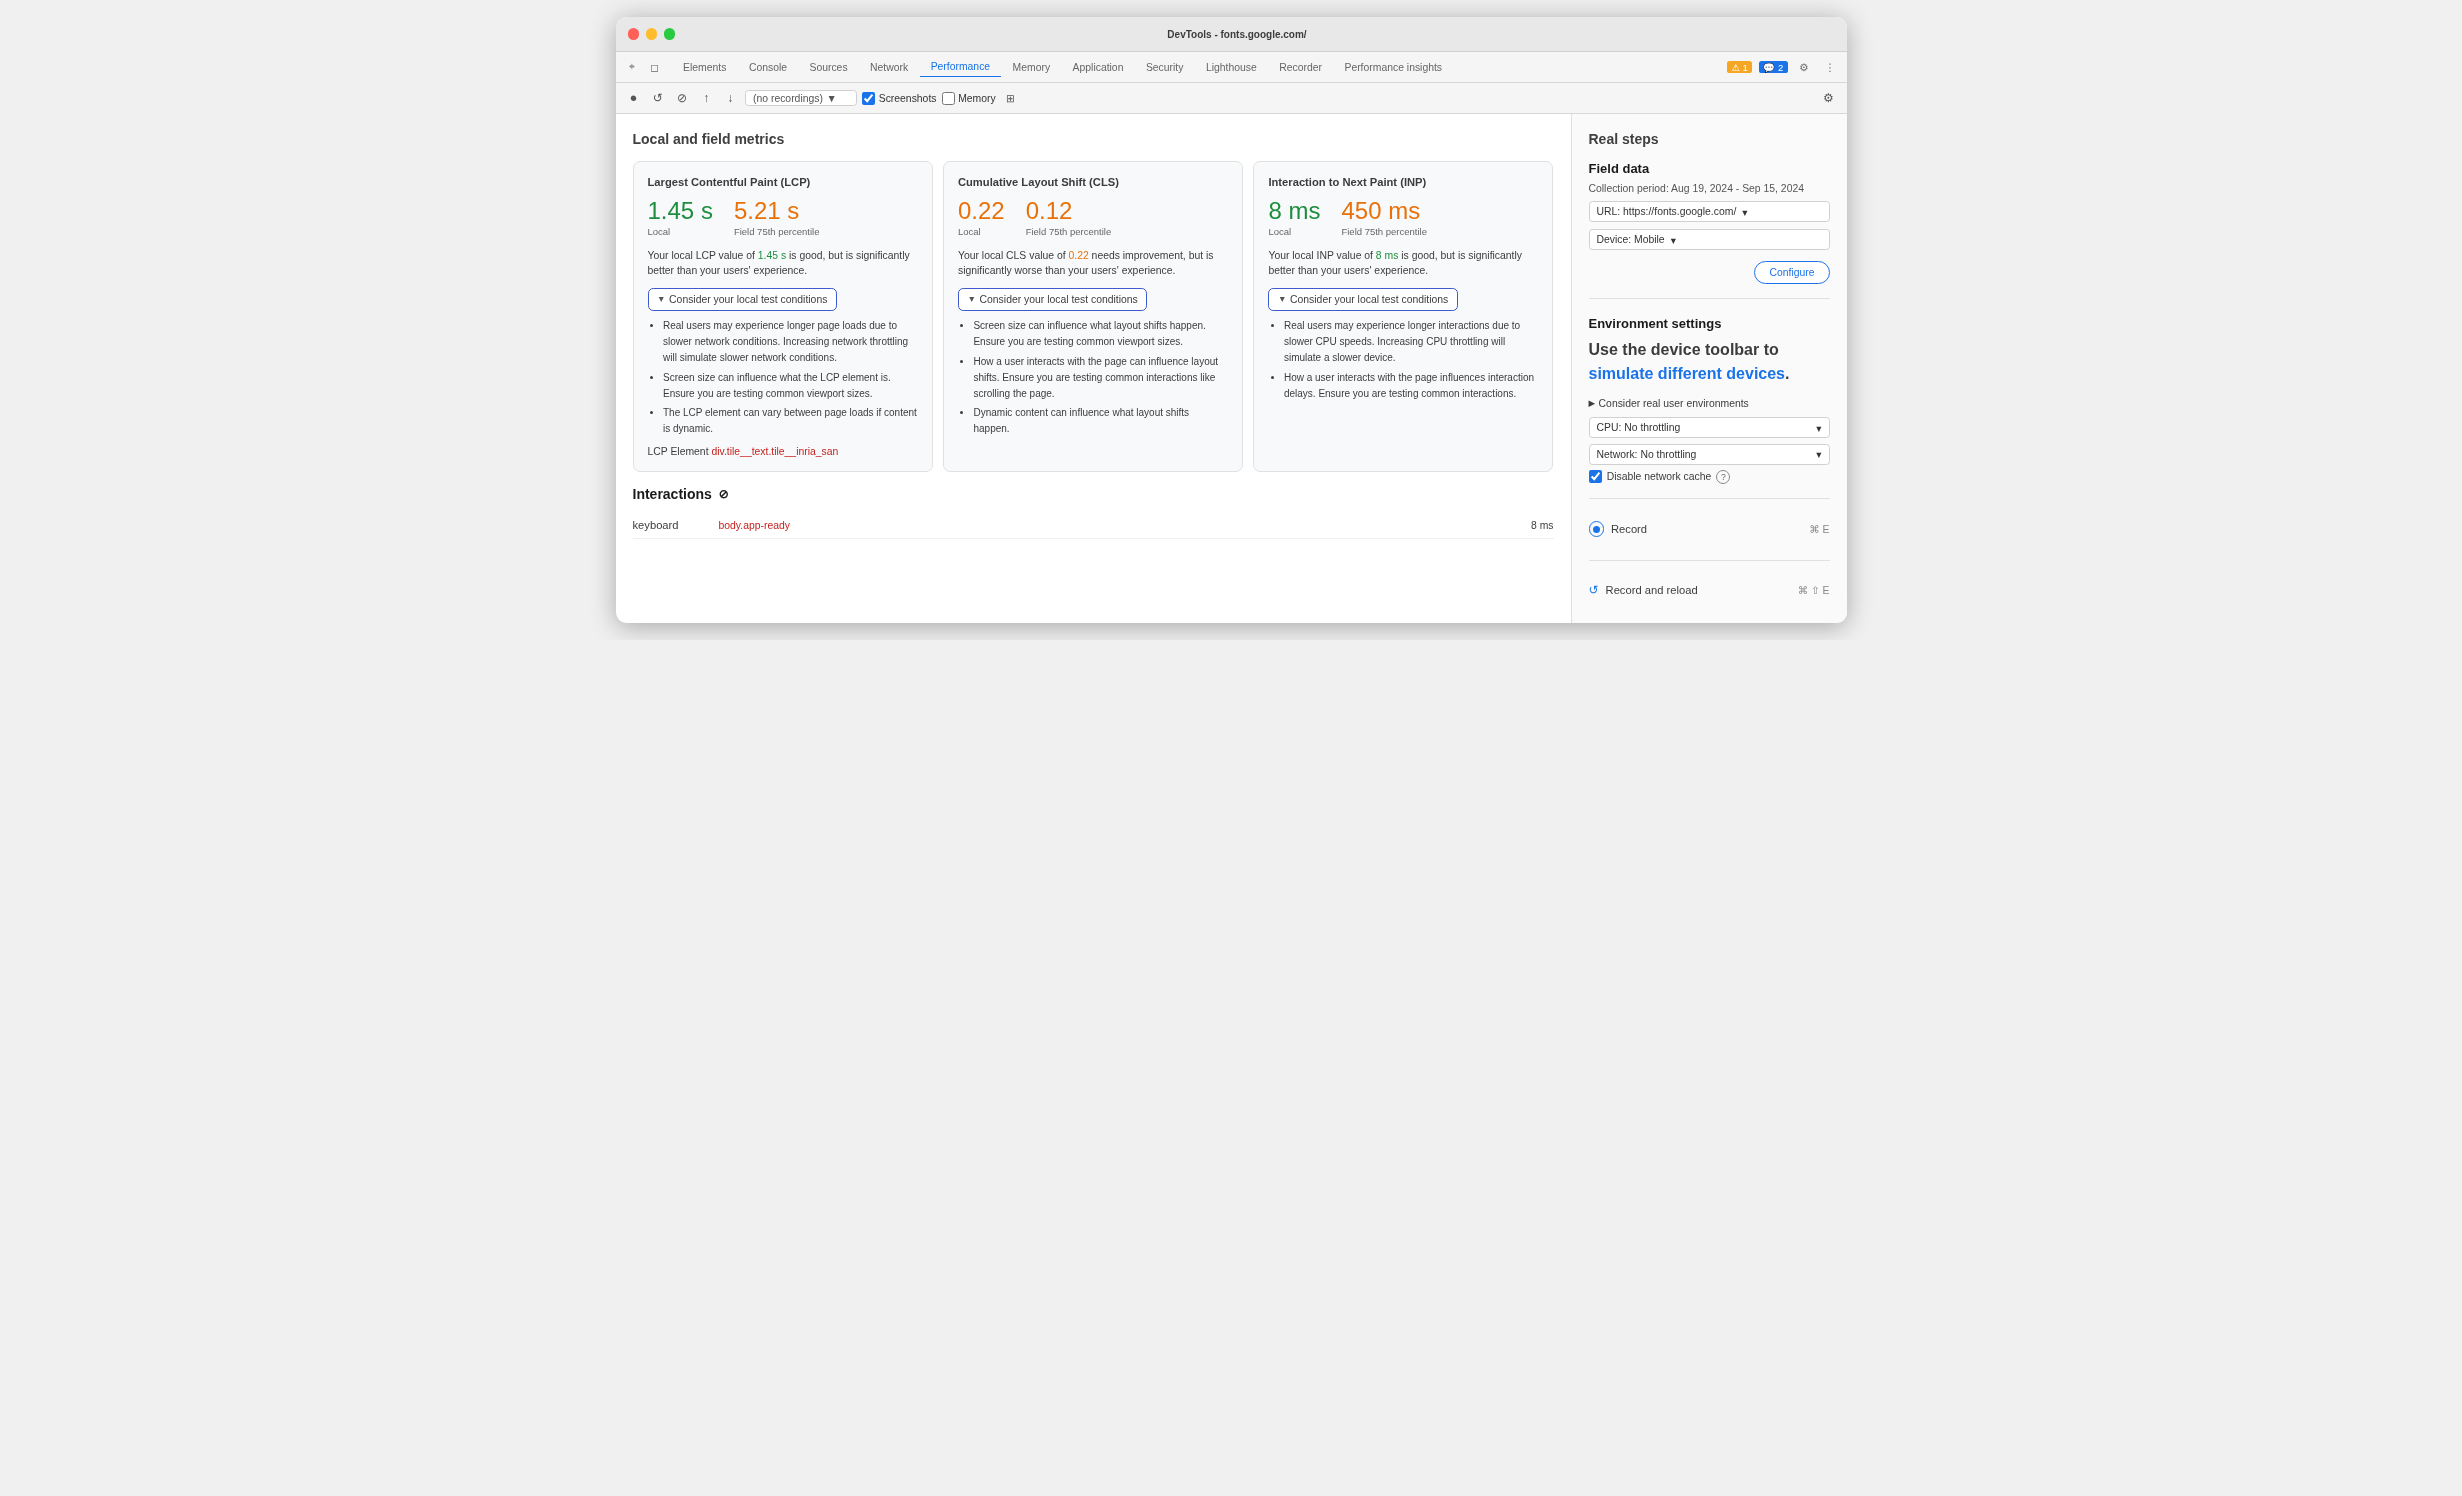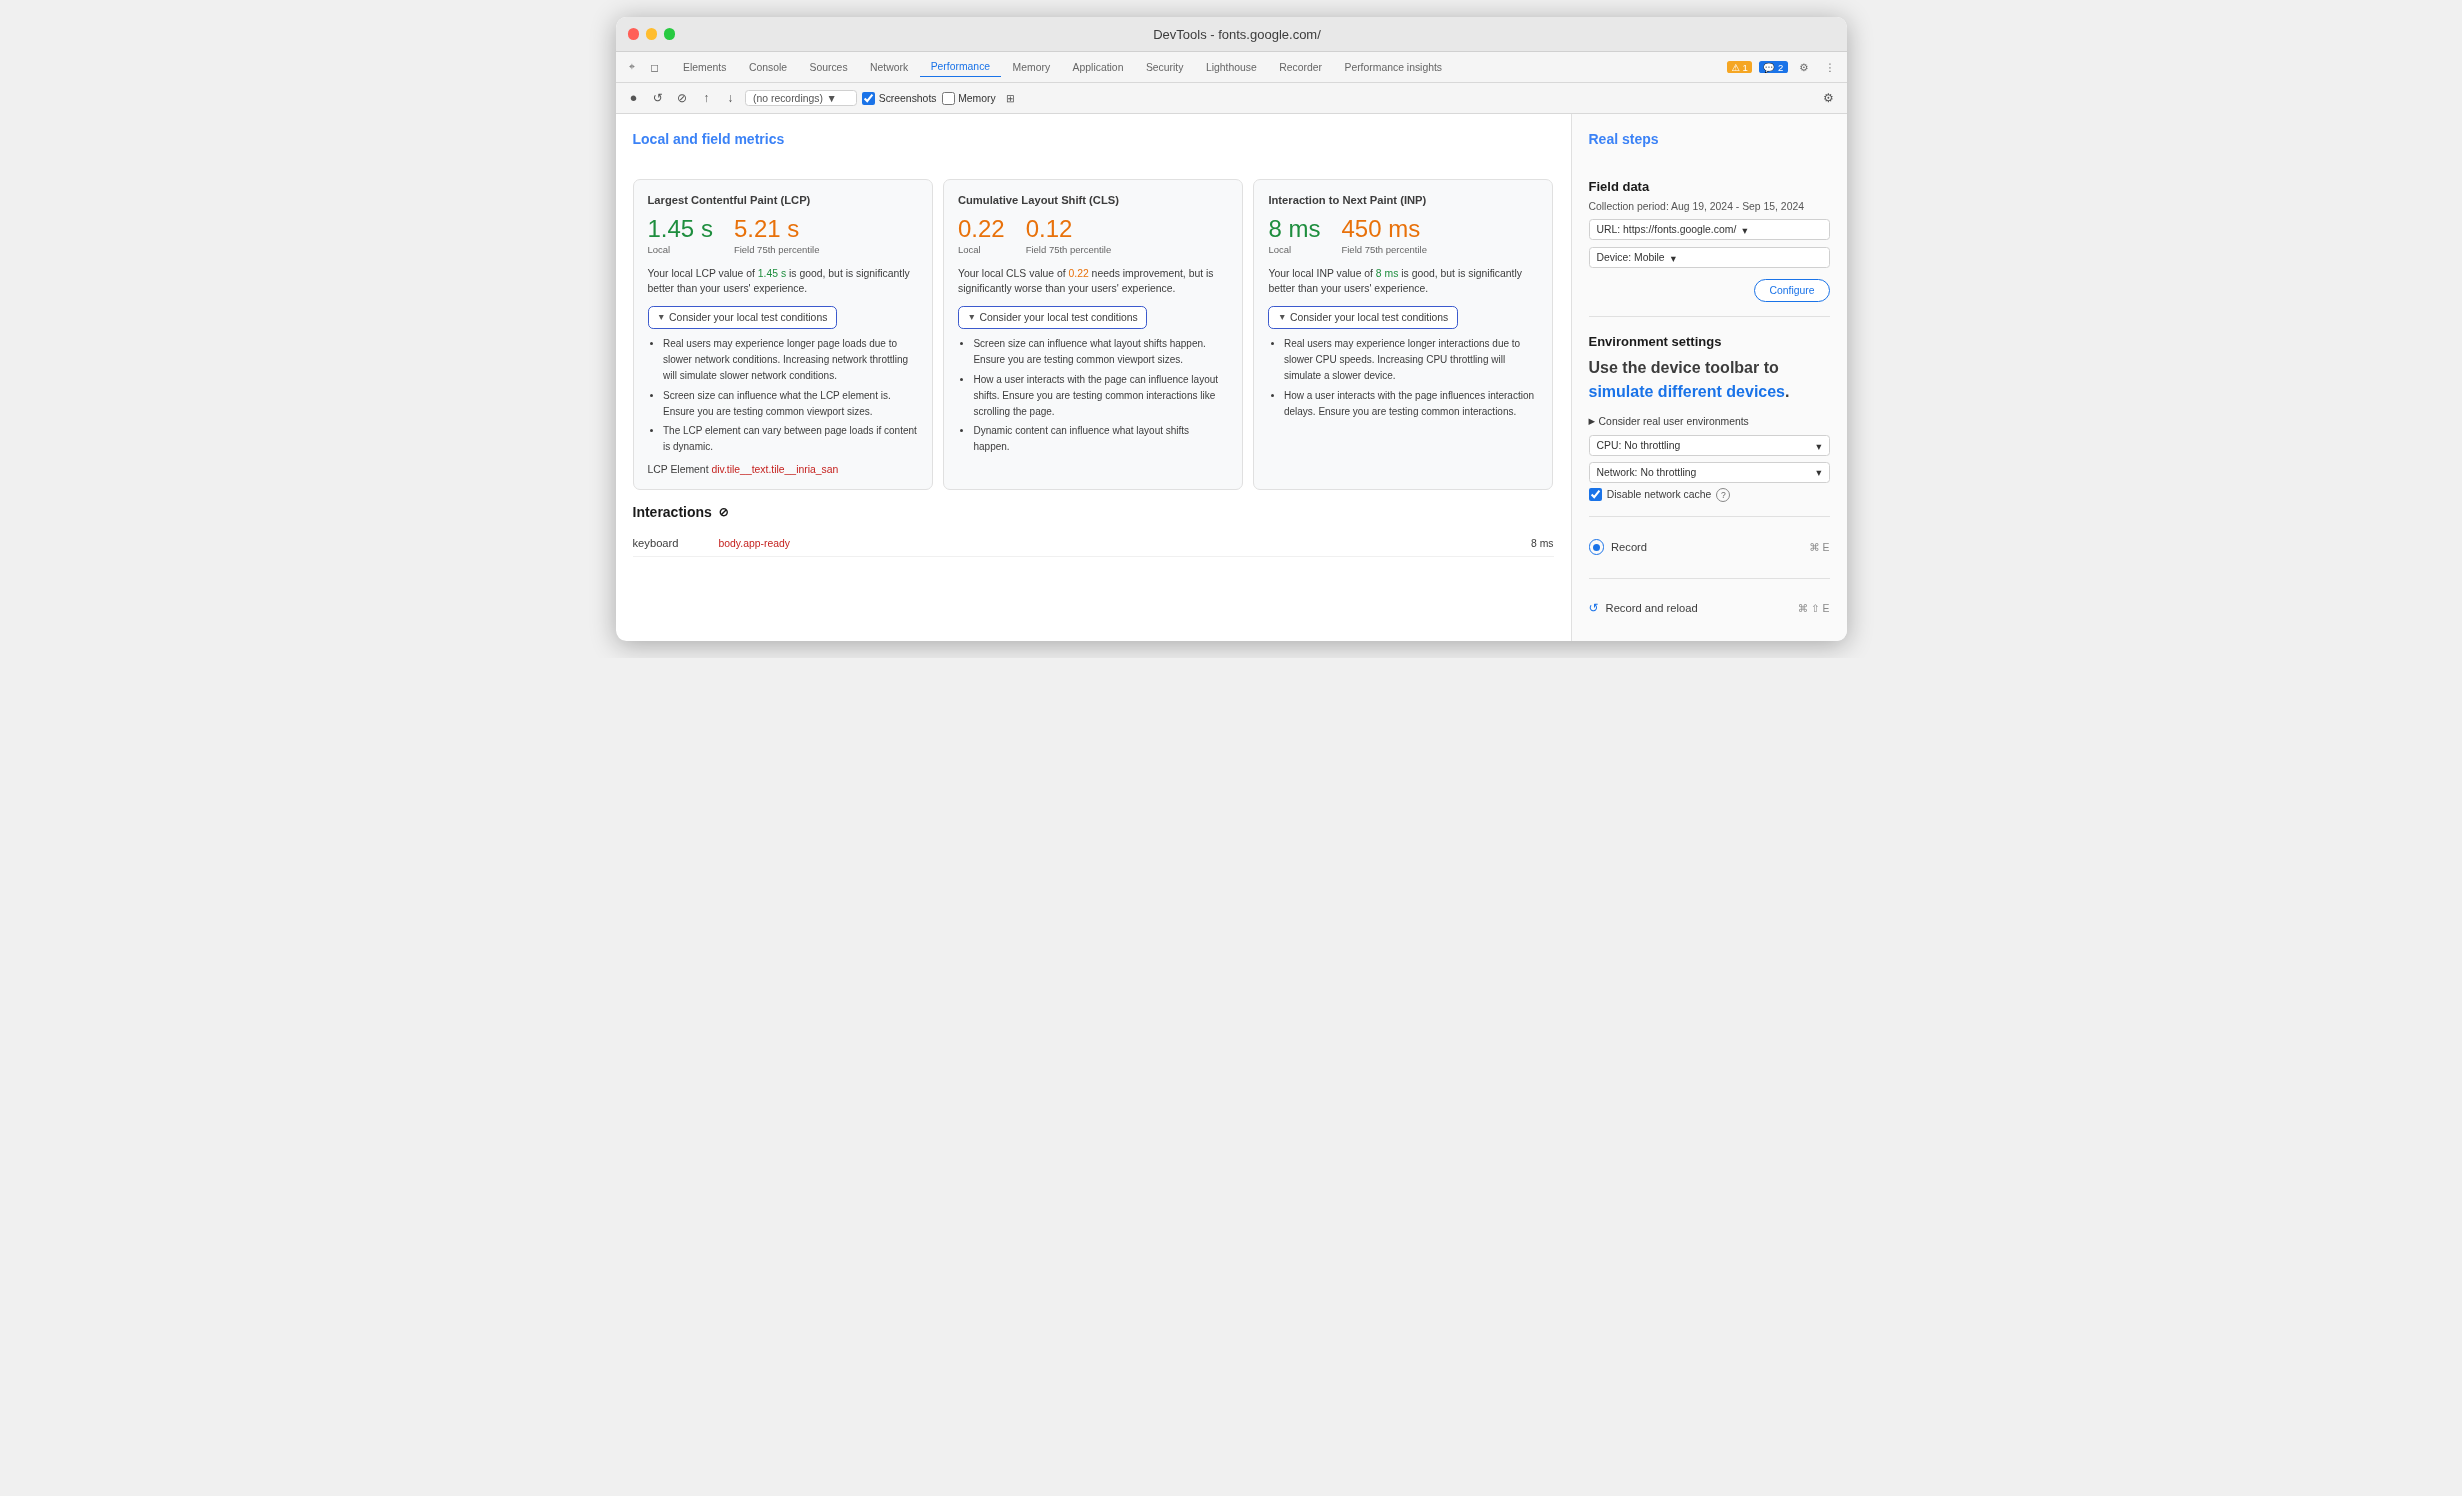--- a/index.html
+++ b/index.html
@@ -7,21 +7,21 @@
 
     .window { width: 1231px; margin: 17px auto; background: #ffffff; border-radius: 10.4px; box-shadow: 0 3.5px 26px rgba(0,0,0,0.3); overflow: hidden; }
 
     
     .titlebar { background: #e8e8e8; height: 35px; display: flex; align-items: center; justify-content: center; position: relative; border-bottom: 0.9px solid #d0d0d0; }
     .traffic-lights { position: absolute; left: 12px; display: flex; gap: 7px; }
     .tl { width: 11.2px; height: 11.2px; border-radius: 50%; }
     .tl-red { background: #ff5f57; }
     .tl-yellow { background: #ffbd2e; }
     .tl-green { background: #28ca41; }
-    .titlebar-text { font-size: 13px; font-weight: 400; color: #3c3c3c; padding-left: 12px; }
+    .titlebar-text { font-size: 10px; font-weight: 700; color: #3c3c3c; padding-left: 12px; }
 
     
     .tabbar { background: #f5f5f5; border-bottom: 0.9px solid #d8d8d8; display: flex; align-items: center; padding: 0 7px; height: 31px; gap: 1.7px; }
     .tabbar-icons { display: flex; gap: 3.5px; margin-right: 7px; }
     .tabbar-icon { width: 19px; height: 19px; display: flex; align-items: center; justify-content: center; cursor: pointer; color: #666; font-size: 10.4px; }
     .tab { padding: 3.5px 10.4px; font-size: 10.4px; color: #666; cursor: pointer; border-radius: 3.5px; white-space: nowrap; }
     .tab.active { color: #1a73e8; border-bottom: 1.7px solid #1a73e8; font-weight: 500; background: transparent; border-radius: 0; }
     .tabbar-right { margin-left: auto; display: flex; align-items: center; gap: 7px; color: #666; font-size: 10.4px; }
     .warning-badge { background: #f5a623; color: white; border-radius: 2.6px; padding: 0.9px 4.3px; font-size: 9.5px; }
     .info-badge { background: #1a73e8; color: white; border-radius: 2.6px; padding: 0.9px 4.3px; font-size: 9.5px; }
@@ -36,21 +36,21 @@
 
     
     .main-content { display: flex; height: calc(100% - 97px); }
 
     
     .left-panel { flex: 1; padding: 17px; overflow-y: auto; min-width: 0; }
 
     
     .right-panel { width: 276px; border-left: 0.9px solid #e0e0e0; padding: 17px; background: #fafafa; overflow-y: auto; }
 
-    .section-title { font-size: 14px; font-weight: 600; color: #3b82f6; margin-bottom: 32px; }
+    .section-title { font-size: 14px; font-weight: 600; color: #404040; margin-bottom: 14px; }
 
     
     .metric-cards { display: grid; grid-template-columns: 1fr 1fr 1fr; gap: 10.4px; margin-bottom: 14px; }
 
     .metric-card { background: #f8f9fa; border: 0.9px solid #e0e0e0; border-radius: 7px; padding: 14px; }
 
     .metric-title { font-size: 11.2px; font-weight: 600; color: #3c3c3c; margin-bottom: 10.4px; }
 
     .metric-values { display: flex; gap: 21px; margin-bottom: 10.4px; align-items: flex-start; }
     .metric-value-group { display: flex; flex-direction: column; }

